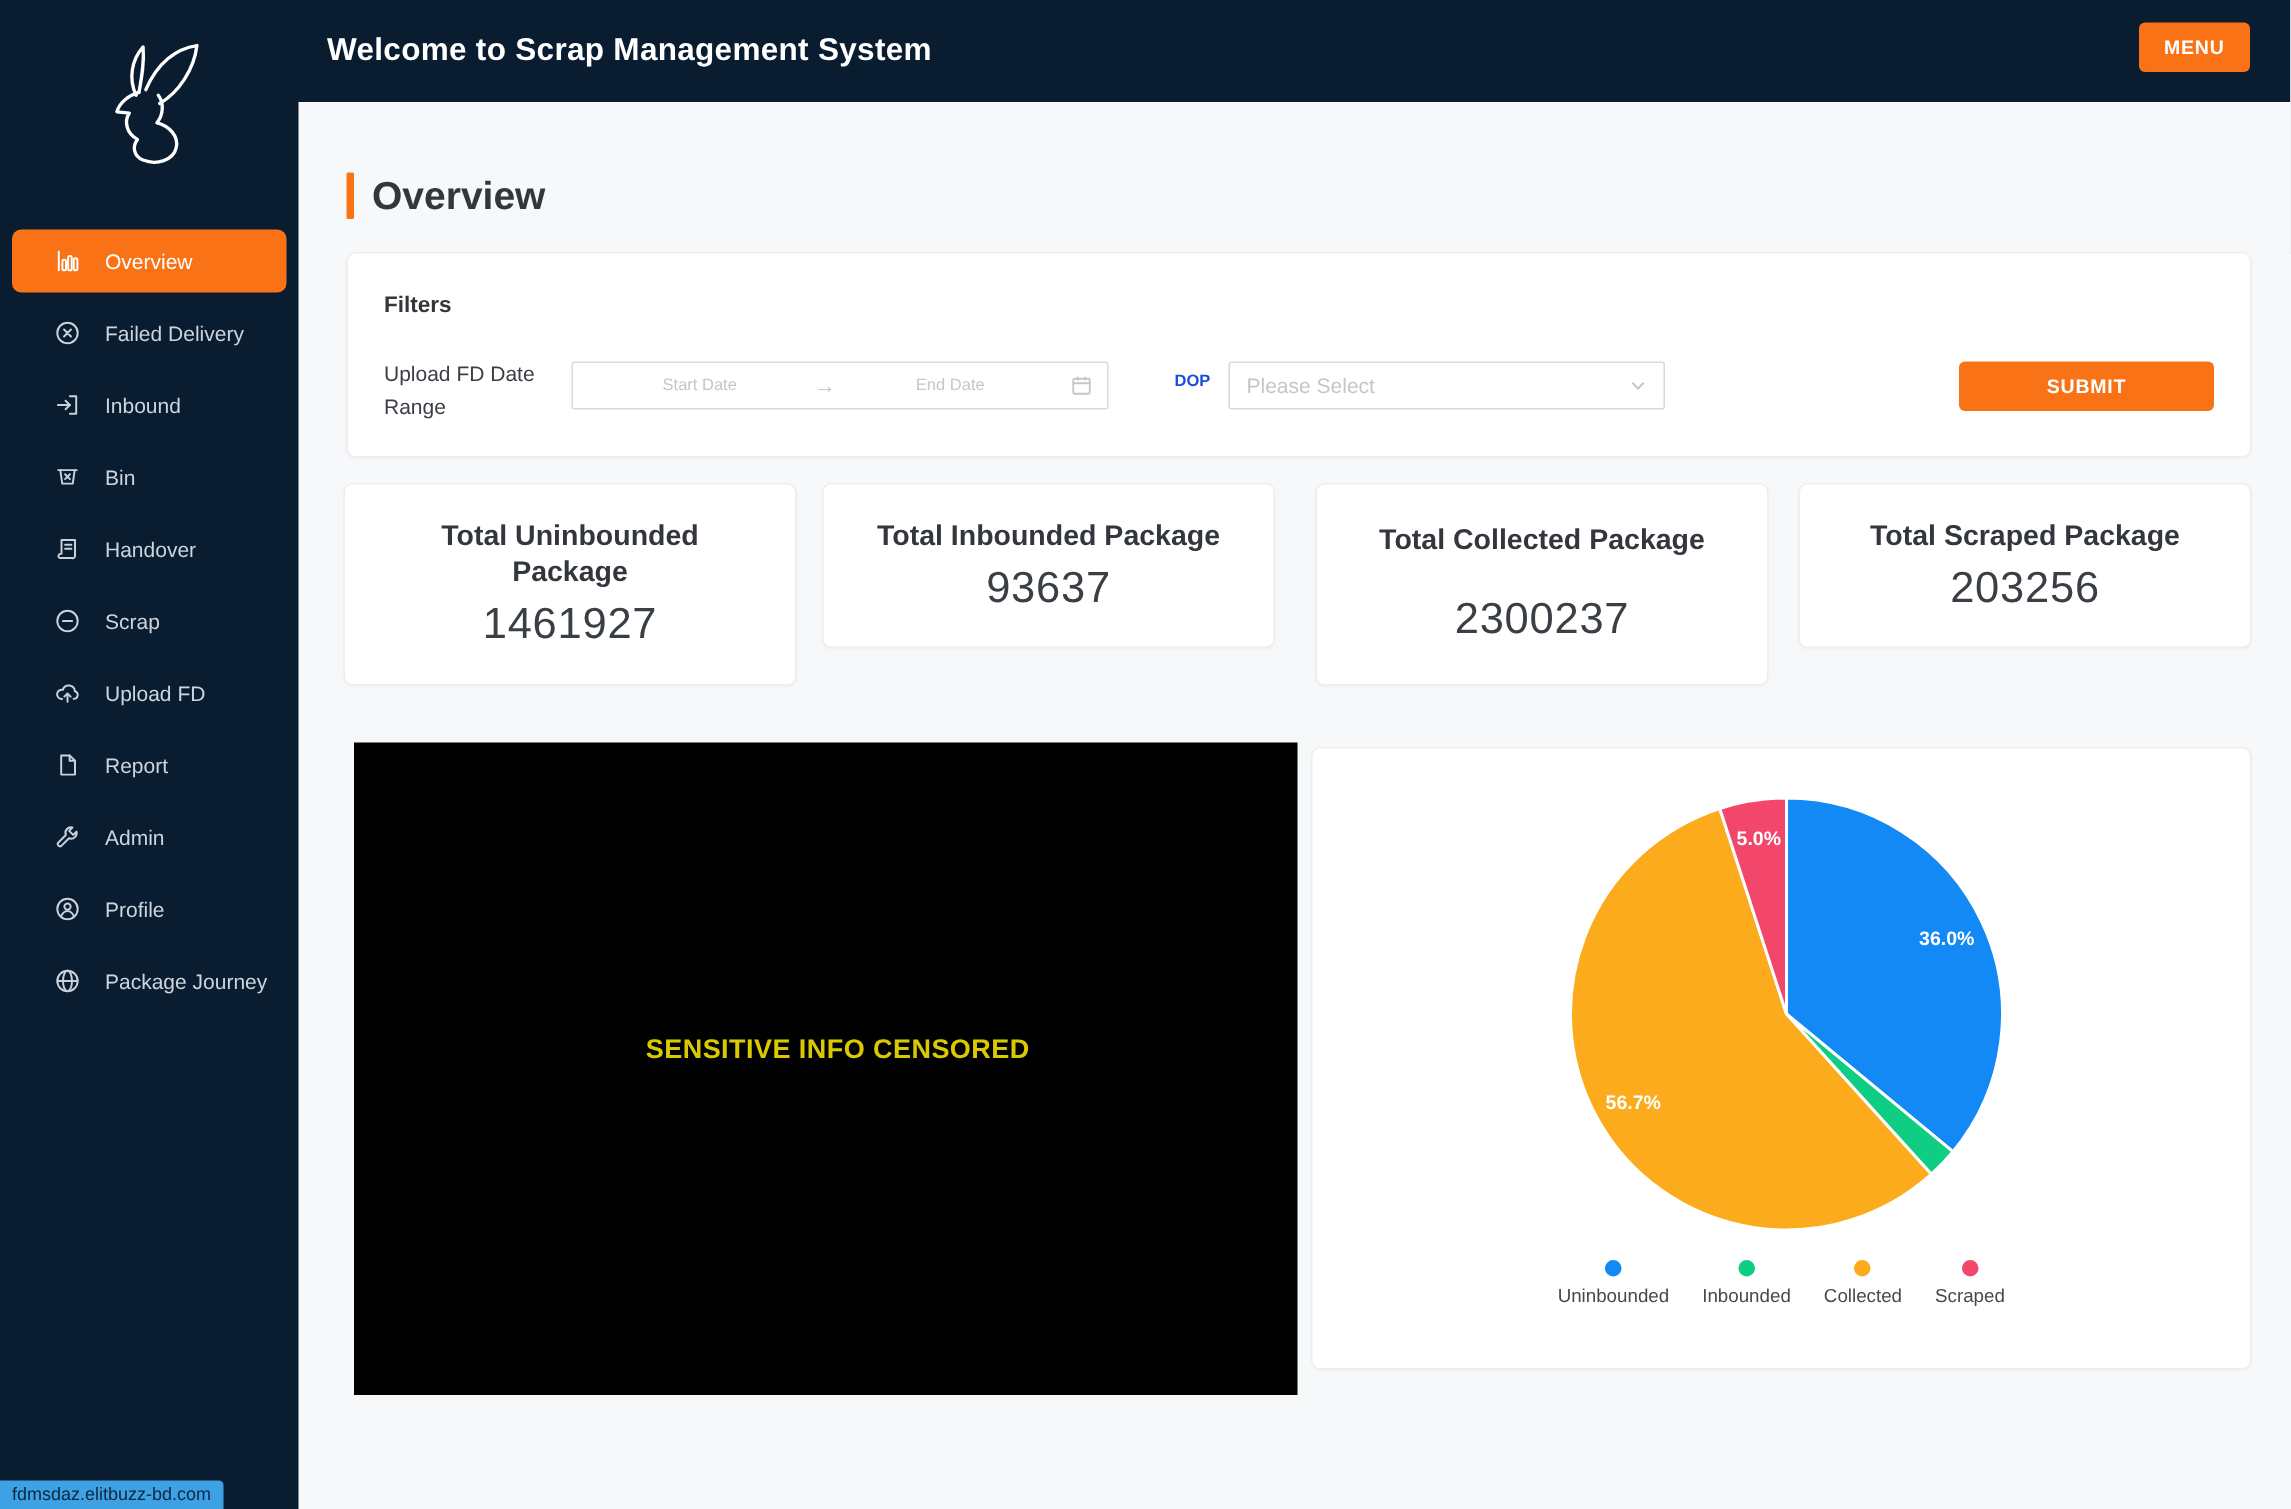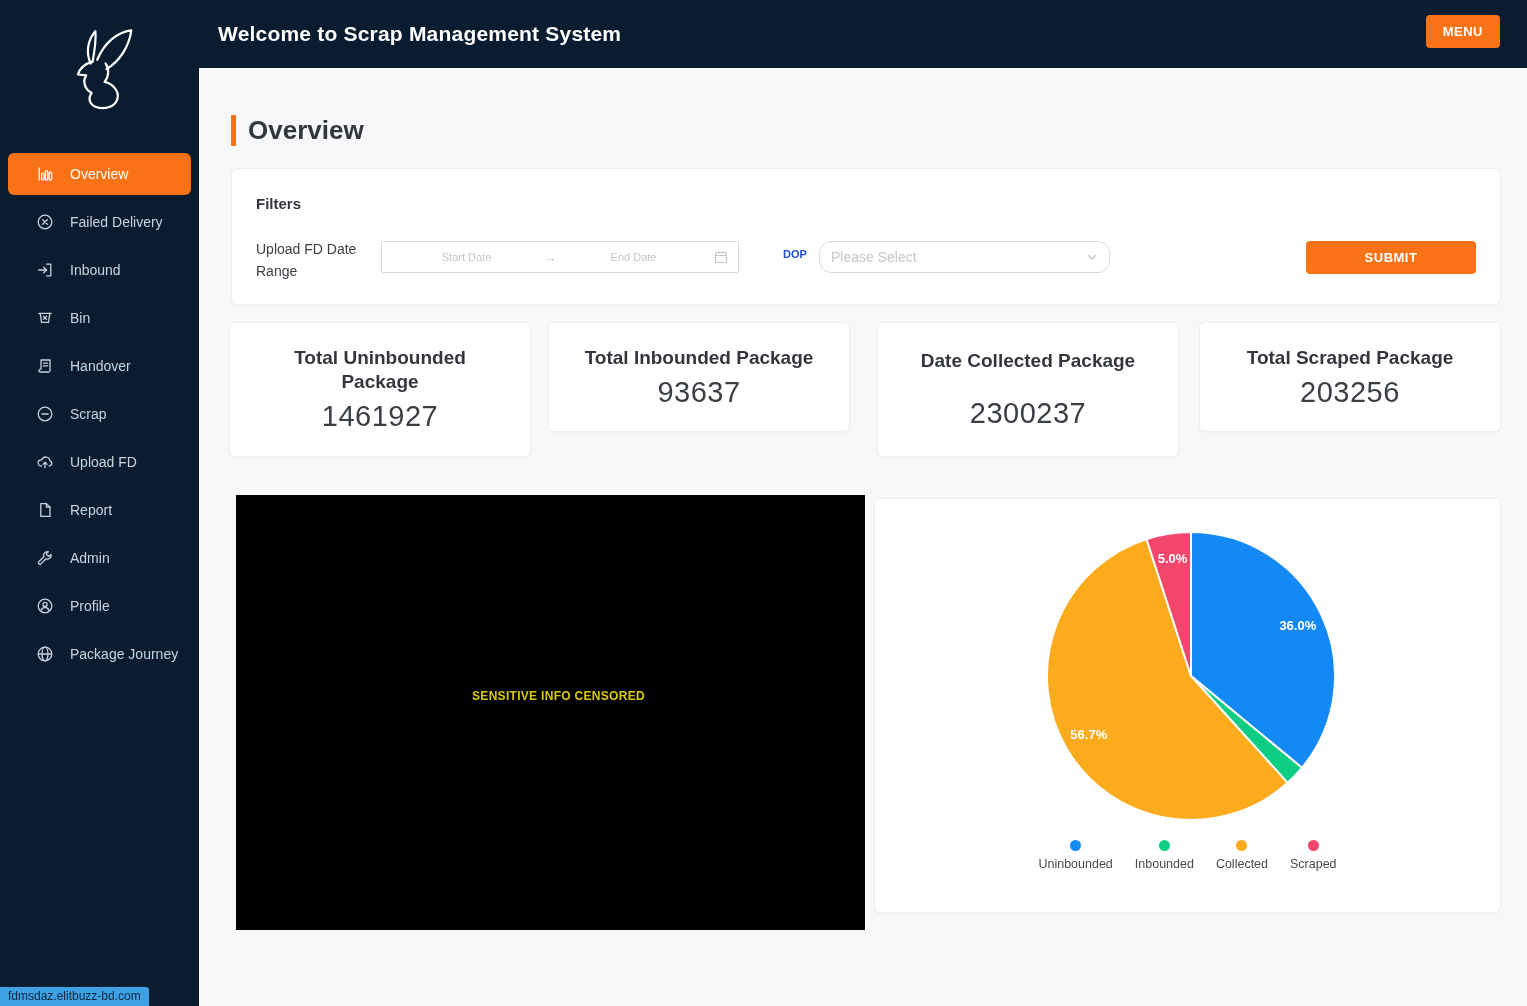--- a/index.html
+++ b/index.html
@@ -34,35 +34,35 @@
   .filters-card { left:32px; top:100px; width:1270px; height:137px; }
   .filters-heading { position:absolute; left:24px; top:26px; font-size:15px; font-weight:700; color:#33373d; }
   .filters-row { position:absolute; left:24px; top:72px; right:24px; height:33px; }
   .range-label { position:absolute; left:0; top:-3px; width:110px; font-size:14px; color:#3a3f45; line-height:22px; }
   .range-box { position:absolute; left:125px; top:0; width:358px; height:32px; border:1px solid #d9d9d9; border-radius:2px; background:#fff; display:flex; align-items:center; padding:0 10px; }
   .range-box input { border:none; outline:none; flex:1; min-width:0; text-align:center; font-size:11px; color:#555; font-family:inherit; background:transparent; }
   .range-box input::placeholder { color:#c3c6cc; }
   .range-arrow { color:#c3c6cc; font-size:14px; padding:0 2px; }
   .calendar-icon { margin-left:6px; flex:0 0 14px; }
   .dop-label { position:absolute; left:527px; top:7px; font-size:11px; color:#1d4ed8;font-weight:bold; }
-  .dop-select { position:absolute; left:563px; top:0; width:291px; height:32px; border:1px solid #d9d9d9; border-radius:12px; background:#fff; display:flex; align-items:center; padding:0 11px; cursor:pointer; }
+  .dop-select { position:absolute; left:563px; top:0; width:291px; height:32px; border:1px solid #d9d9d9; border-radius:2px; background:#fff; display:flex; align-items:center; padding:0 11px; cursor:pointer; }
   .dop-placeholder { flex:1; font-size:14px; color:#c3c6cc; }
   .submit-btn { position:absolute; right:0; top:0; width:170px; height:33px; background:#f97316; color:#fff; border:none; border-radius:4px; font-size:13px; font-weight:600; letter-spacing:.5px; cursor:pointer; font-family:inherit; }
 
   
   .stat-card { top:254px; width:302px; display:flex; flex-direction:column; align-items:center; justify-content:center; text-align:center; }
   .stat-card.tall { height:135px; }
   .stat-card.short { height:110px; }
   .stat-title { font-size:19px; font-weight:600; color:#33373d; line-height:24px; }
   .stat-title.narrow { max-width:180px; }
   .stat-value { font-size:29px; color:#3a3f45; margin-top:6px; letter-spacing:.5px; }
 
   
   .censored-box { position:absolute; left:37px; top:427px; width:629px; height:435px; background:#000; }
-  .censored-text { position:absolute; left:16px; right:0; top:194px; text-align:center; color:#d9c900; font-size:12px; font-weight:700; letter-spacing:.3px; }
+  .censored-text { position:absolute; left:16px; right:0; top:194px; text-align:center; color:#d9c900; font-size:18px; font-weight:700; letter-spacing:.3px; }
 
   
   .chart-card { left:675px; top:430px; width:627px; height:415px; }
   .pie-svg { position:absolute; left:0; top:0; }
   .legend { position:absolute; left:0; top:341px; width:100%; display:flex; justify-content:center; align-items:center; gap:22px; }
   .legend-item { display:flex; align-items:center; gap:6px; cursor:pointer;flex-direction:column; }
   .legend-dot { width:11px; height:11px; border-radius:50%; }
   .legend-label { font-size:12.5px; color:#454a50; }
 
   
@@ -238,21 +238,21 @@
 
     <div class="card stat-card tall" style="left:30px;">
       <div class="stat-title narrow">Total Uninbounded Package</div>
       <div class="stat-value">1461927</div>
     </div>
     <div class="card stat-card short" style="left:349px;">
       <div class="stat-title">Total Inbounded Package</div>
       <div class="stat-value">93637</div>
     </div>
     <div class="card stat-card tall" style="left:678px;">
-      <div class="stat-title">Date Collected Package</div>
+      <div class="stat-title">Total Collected Package</div>
       <div class="stat-value" style="margin-top:24px;">2300237</div>
     </div>
     <div class="card stat-card short" style="left:1000px;">
       <div class="stat-title">Total Scraped Package</div>
       <div class="stat-value">203256</div>
     </div>
 
     <div class="censored-box">
       <div class="censored-text">SENSITIVE INFO CENSORED</div>
     </div>

